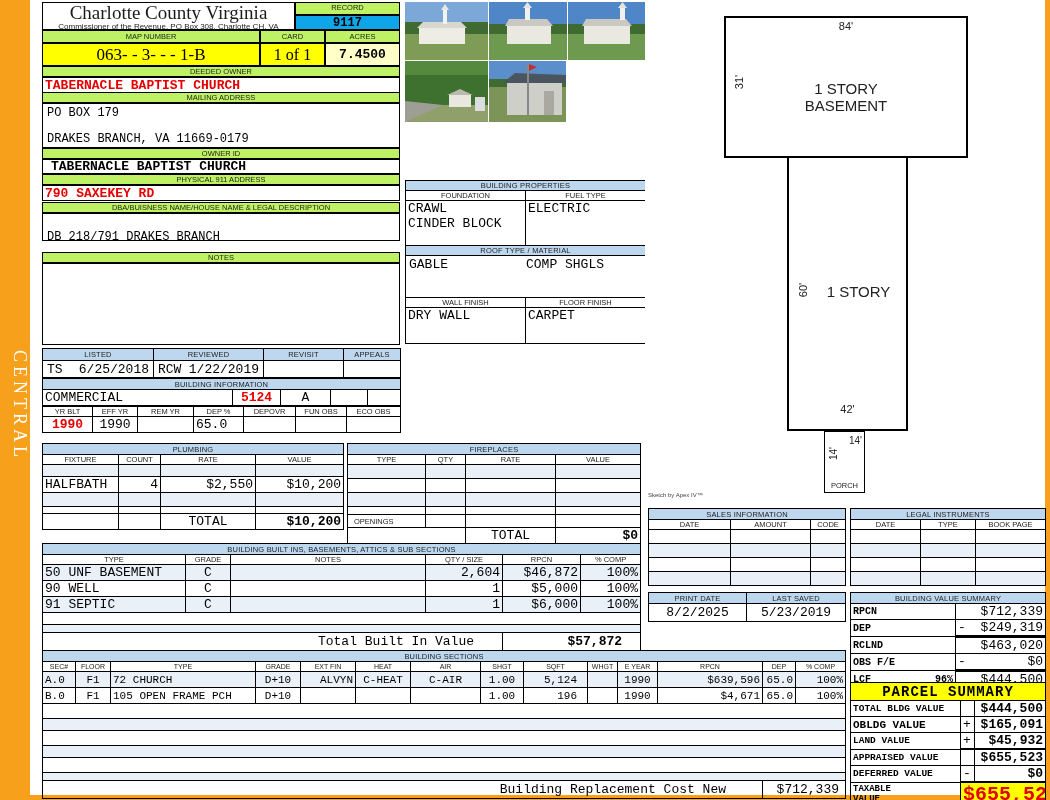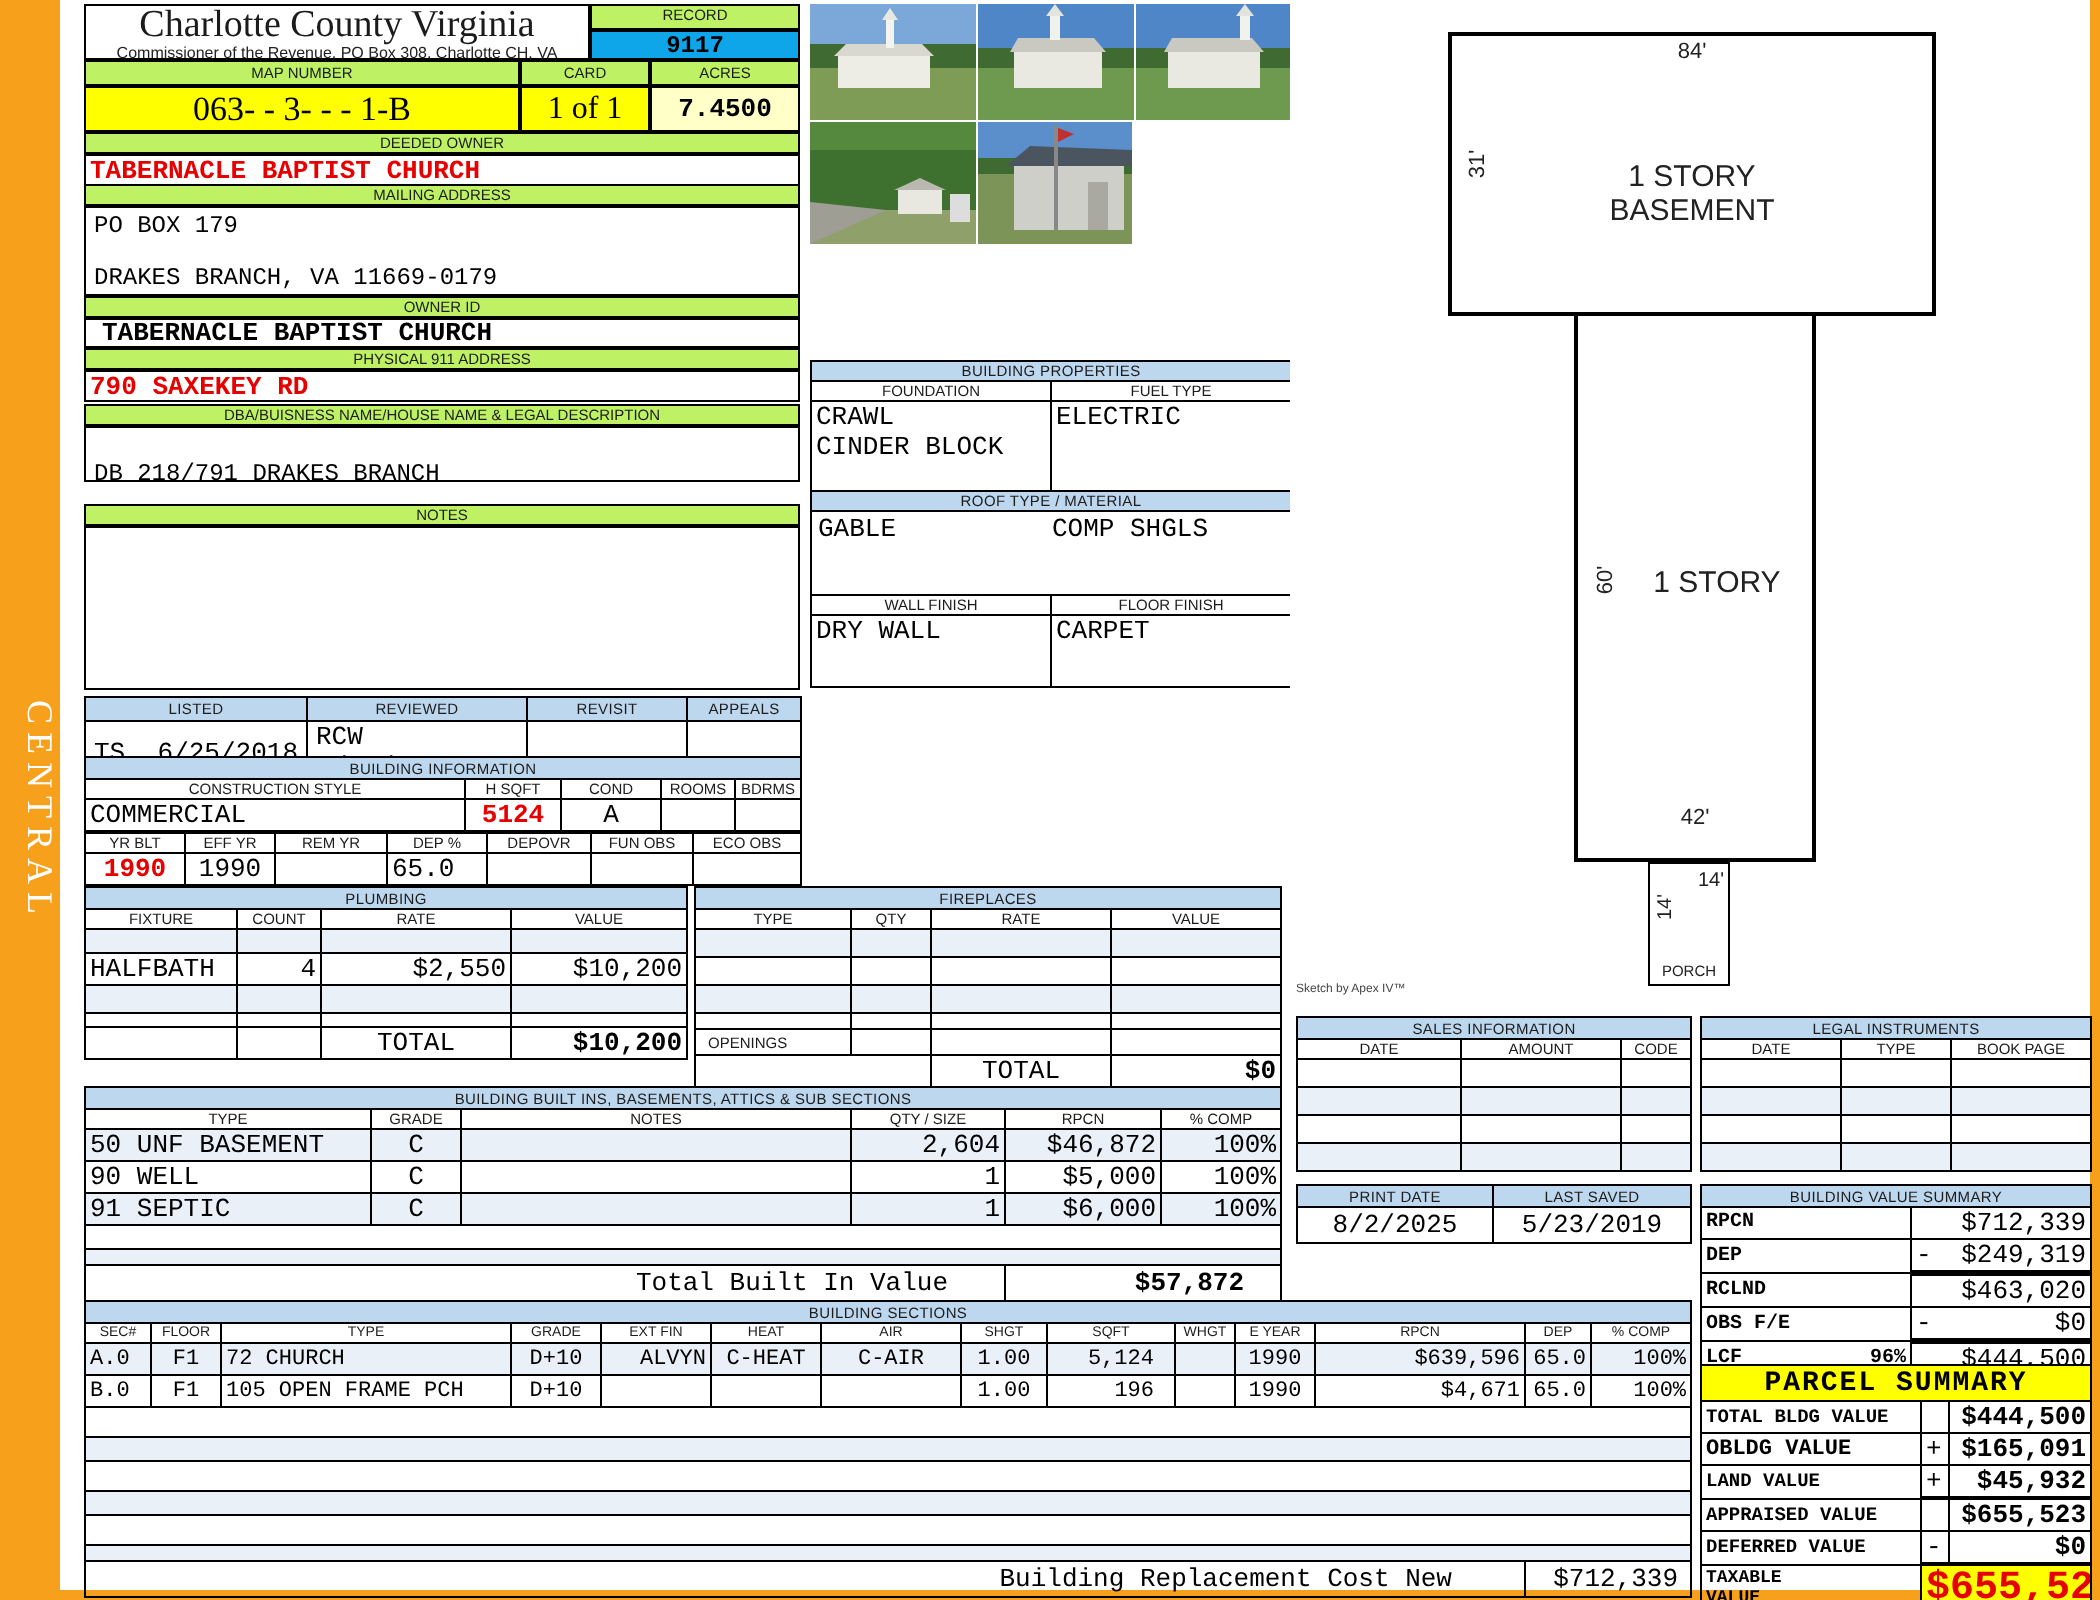--- a/index.html
+++ b/index.html
@@ -85,21 +85,21 @@
     <td class="band">APPEALS</td>
   </tr>
   <tr style="height:17px">
     <td class="v13">
             <span style="display:flex;justify-content:space-between;padding:0 2px;">
               <span>TS</span>
               <span>6/25/2018</span>
             </span>
           </td>
     <td class="v13">
-            <span style="display:flex;justify-content:space-between;padding:0 2px;flex-direction:column;">
+            <span style="display:flex;justify-content:space-between;padding:0 2px;">
               <span>RCW</span>
               <span>1/22/2019</span>
             </span>
           </td>
     <td class="v13"></td>
     <td class="v13"></td>
   </tr>
 </tbody>
     </table>
 </div>
@@ -110,27 +110,20 @@
         <col style="width:190px">
         <col style="width:48px">
         <col style="width:50px">
         <col style="width:37px">
         <col style="width:33px">
       </colgroup>
   <tbody>
         <tr style="height:11px">
           <td class="band" colspan="5">BUILDING INFORMATION</td>
         </tr>
-  <tr style="height:10px">
-    <td class="colhead">CONSTRUCTION STYLE</td>
-    <td class="colhead">H SQFT</td>
-    <td class="colhead">COND</td>
-    <td class="colhead">ROOMS</td>
-    <td class="colhead">BDRMS</td>
-  </tr>
   <tr style="height:15px">
     <td class="v13">COMMERCIAL</td>
     <td class="v13 red c">5124</td>
     <td class="v13 c">A</td>
     <td class="v13 c"></td>
     <td class="v13 c"></td>
   </tr>
 </tbody>
     </table>
 <table>

